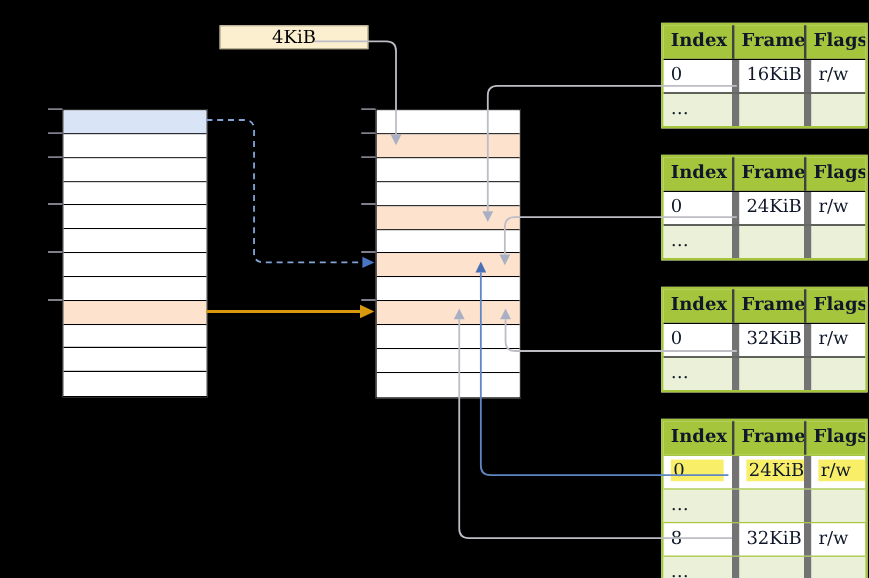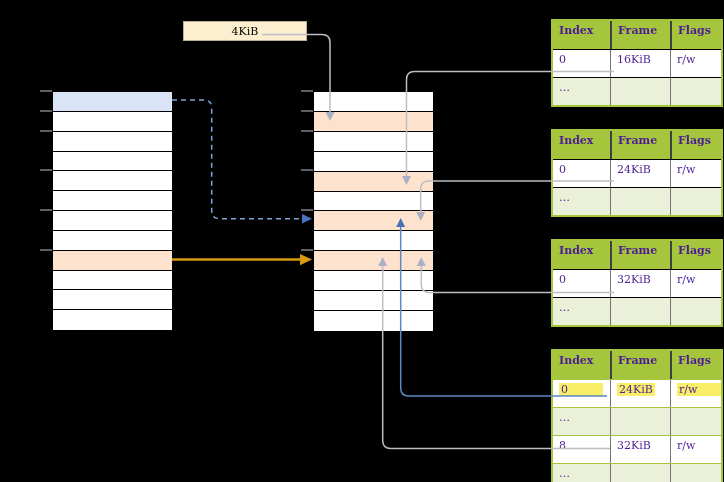--- a/index.html
+++ b/index.html
@@ -9,34 +9,34 @@
   .mem-table{position:absolute;display:grid;grid-template-rows:repeat(12,1fr);
              border:1px solid #000;background:#fff;}
   .mem-row{background:#fff;border-bottom:1px solid #000;}
   .mem-row:last-child{border-bottom:none;}
   .r-blue{background:#d9e5f6;}
   .r-orange{background:#fde3cd;}
   #left-table{left:52px;top:91px;width:119px;height:238px;}
   #middle-table{left:313px;top:91px;width:119px;height:239px;}
   
   #page-size-box{position:absolute;left:183px;top:21px;width:122px;height:18px;
-      background:#fcefcf;border:1px solid #b9b194;color:#000;font-size:11px;
+      background:#fcefcf;border:1px solid #b9b194;color:#000;font-size:15px;
       display:flex;align-items:center;justify-content:center;}
   
   .frame-table{position:absolute;left:551px;width:172px;border:2px solid #a5c63c;
                background:#fff;box-sizing:border-box;}
   .ft-row{display:flex;height:28px;box-sizing:border-box;}
   .ft-header{background:#a5c63c;color:#fff;font-weight:bold;}
   .ft-header .ft-cell{border-left:2px solid #404040;}
   .ft-header .ft-cell:first-child{border-left:none;}
   .ft-body{border-top:1px solid #000;}
   .green-borders .ft-body{border-top:1px solid #a5c63c;}
-  .ft-body .ft-cell{border-left:1px solid #737373;}
+  .ft-body .ft-cell{border-left:6px solid #737373;}
   .ft-body .ft-cell:first-child{border-left:none;}
-  .ft-cell{box-sizing:border-box;padding:3px 0 0 6px;font-size:11px;color:#4c1d95;
+  .ft-cell{box-sizing:border-box;padding:3px 0 0 6px;font-size:15px;color:#0f172a;
            overflow:hidden;white-space:nowrap;}
   .c-index{width:57px;}
   .c-frame{width:60px;}
   .c-flags{flex:1;}
   .row-green{background:#eaf1d8;color:#2e2e2e;}
   .hl{background:#f8ee67;display:inline-block;padding:0 2px;}
   .hl-wide{min-width:40px;}
   #frame-table-1{top:19px;}
   #frame-table-2{top:129px;}
   #frame-table-3{top:239px;}

